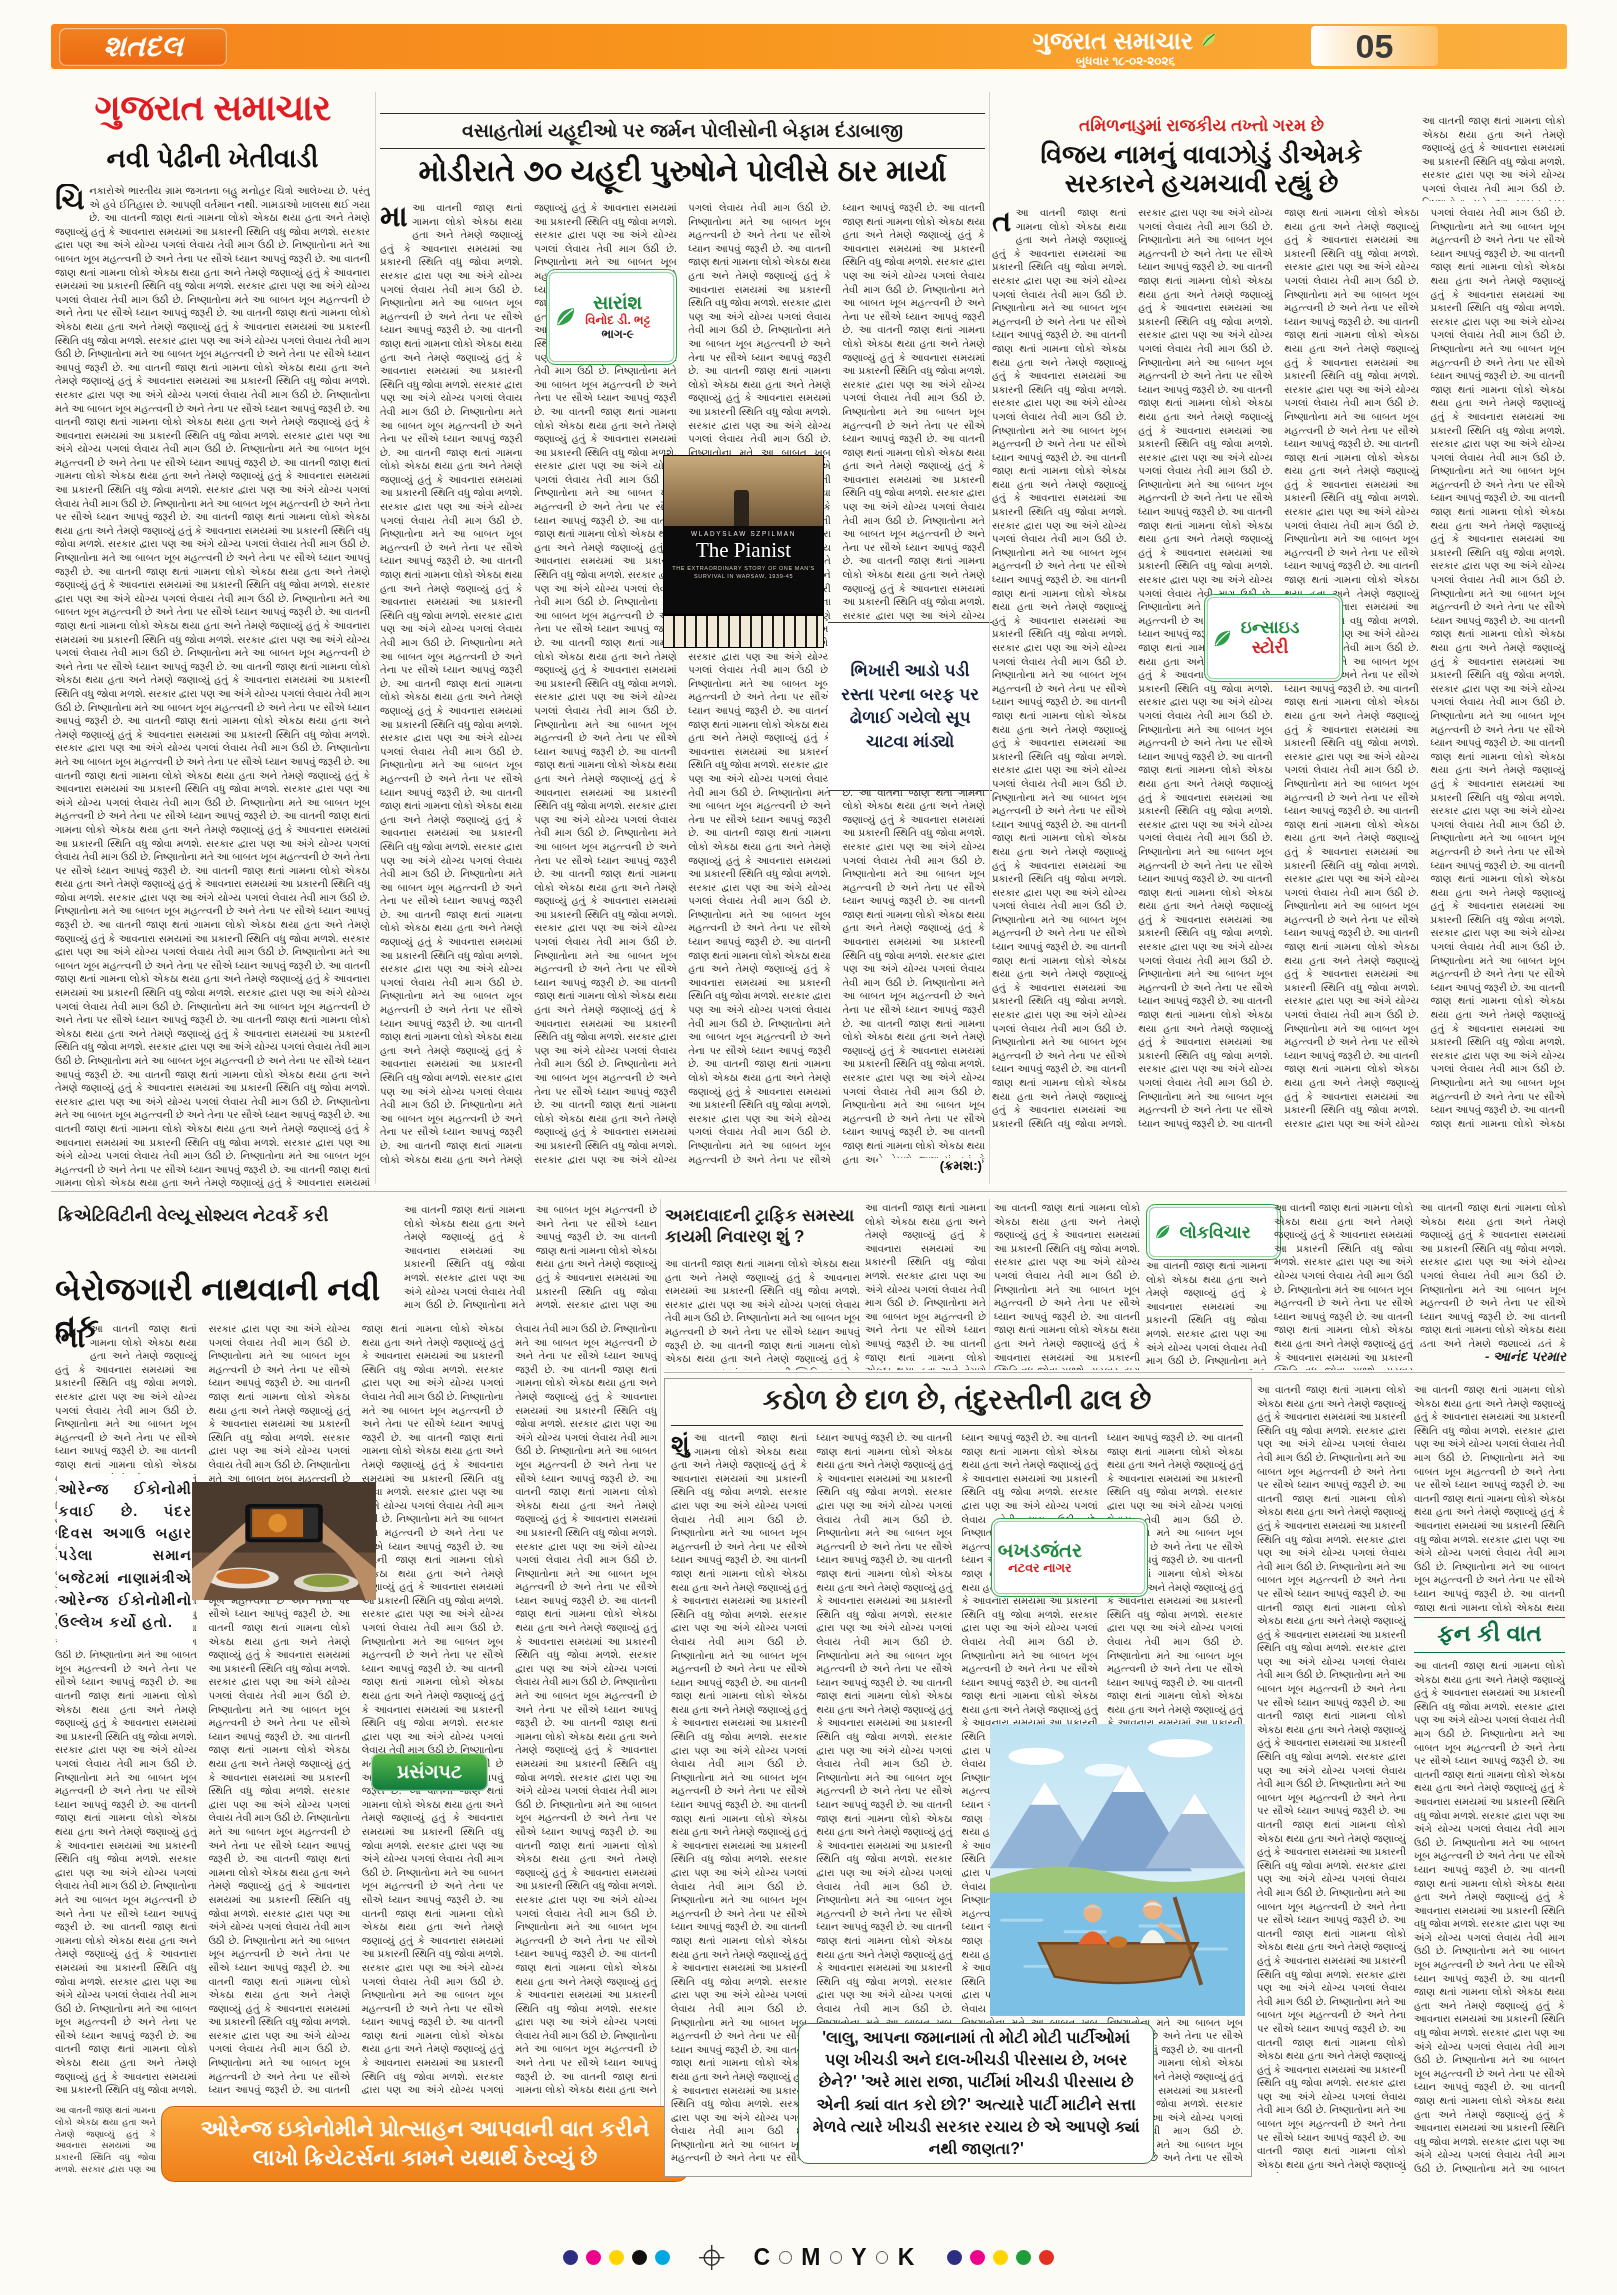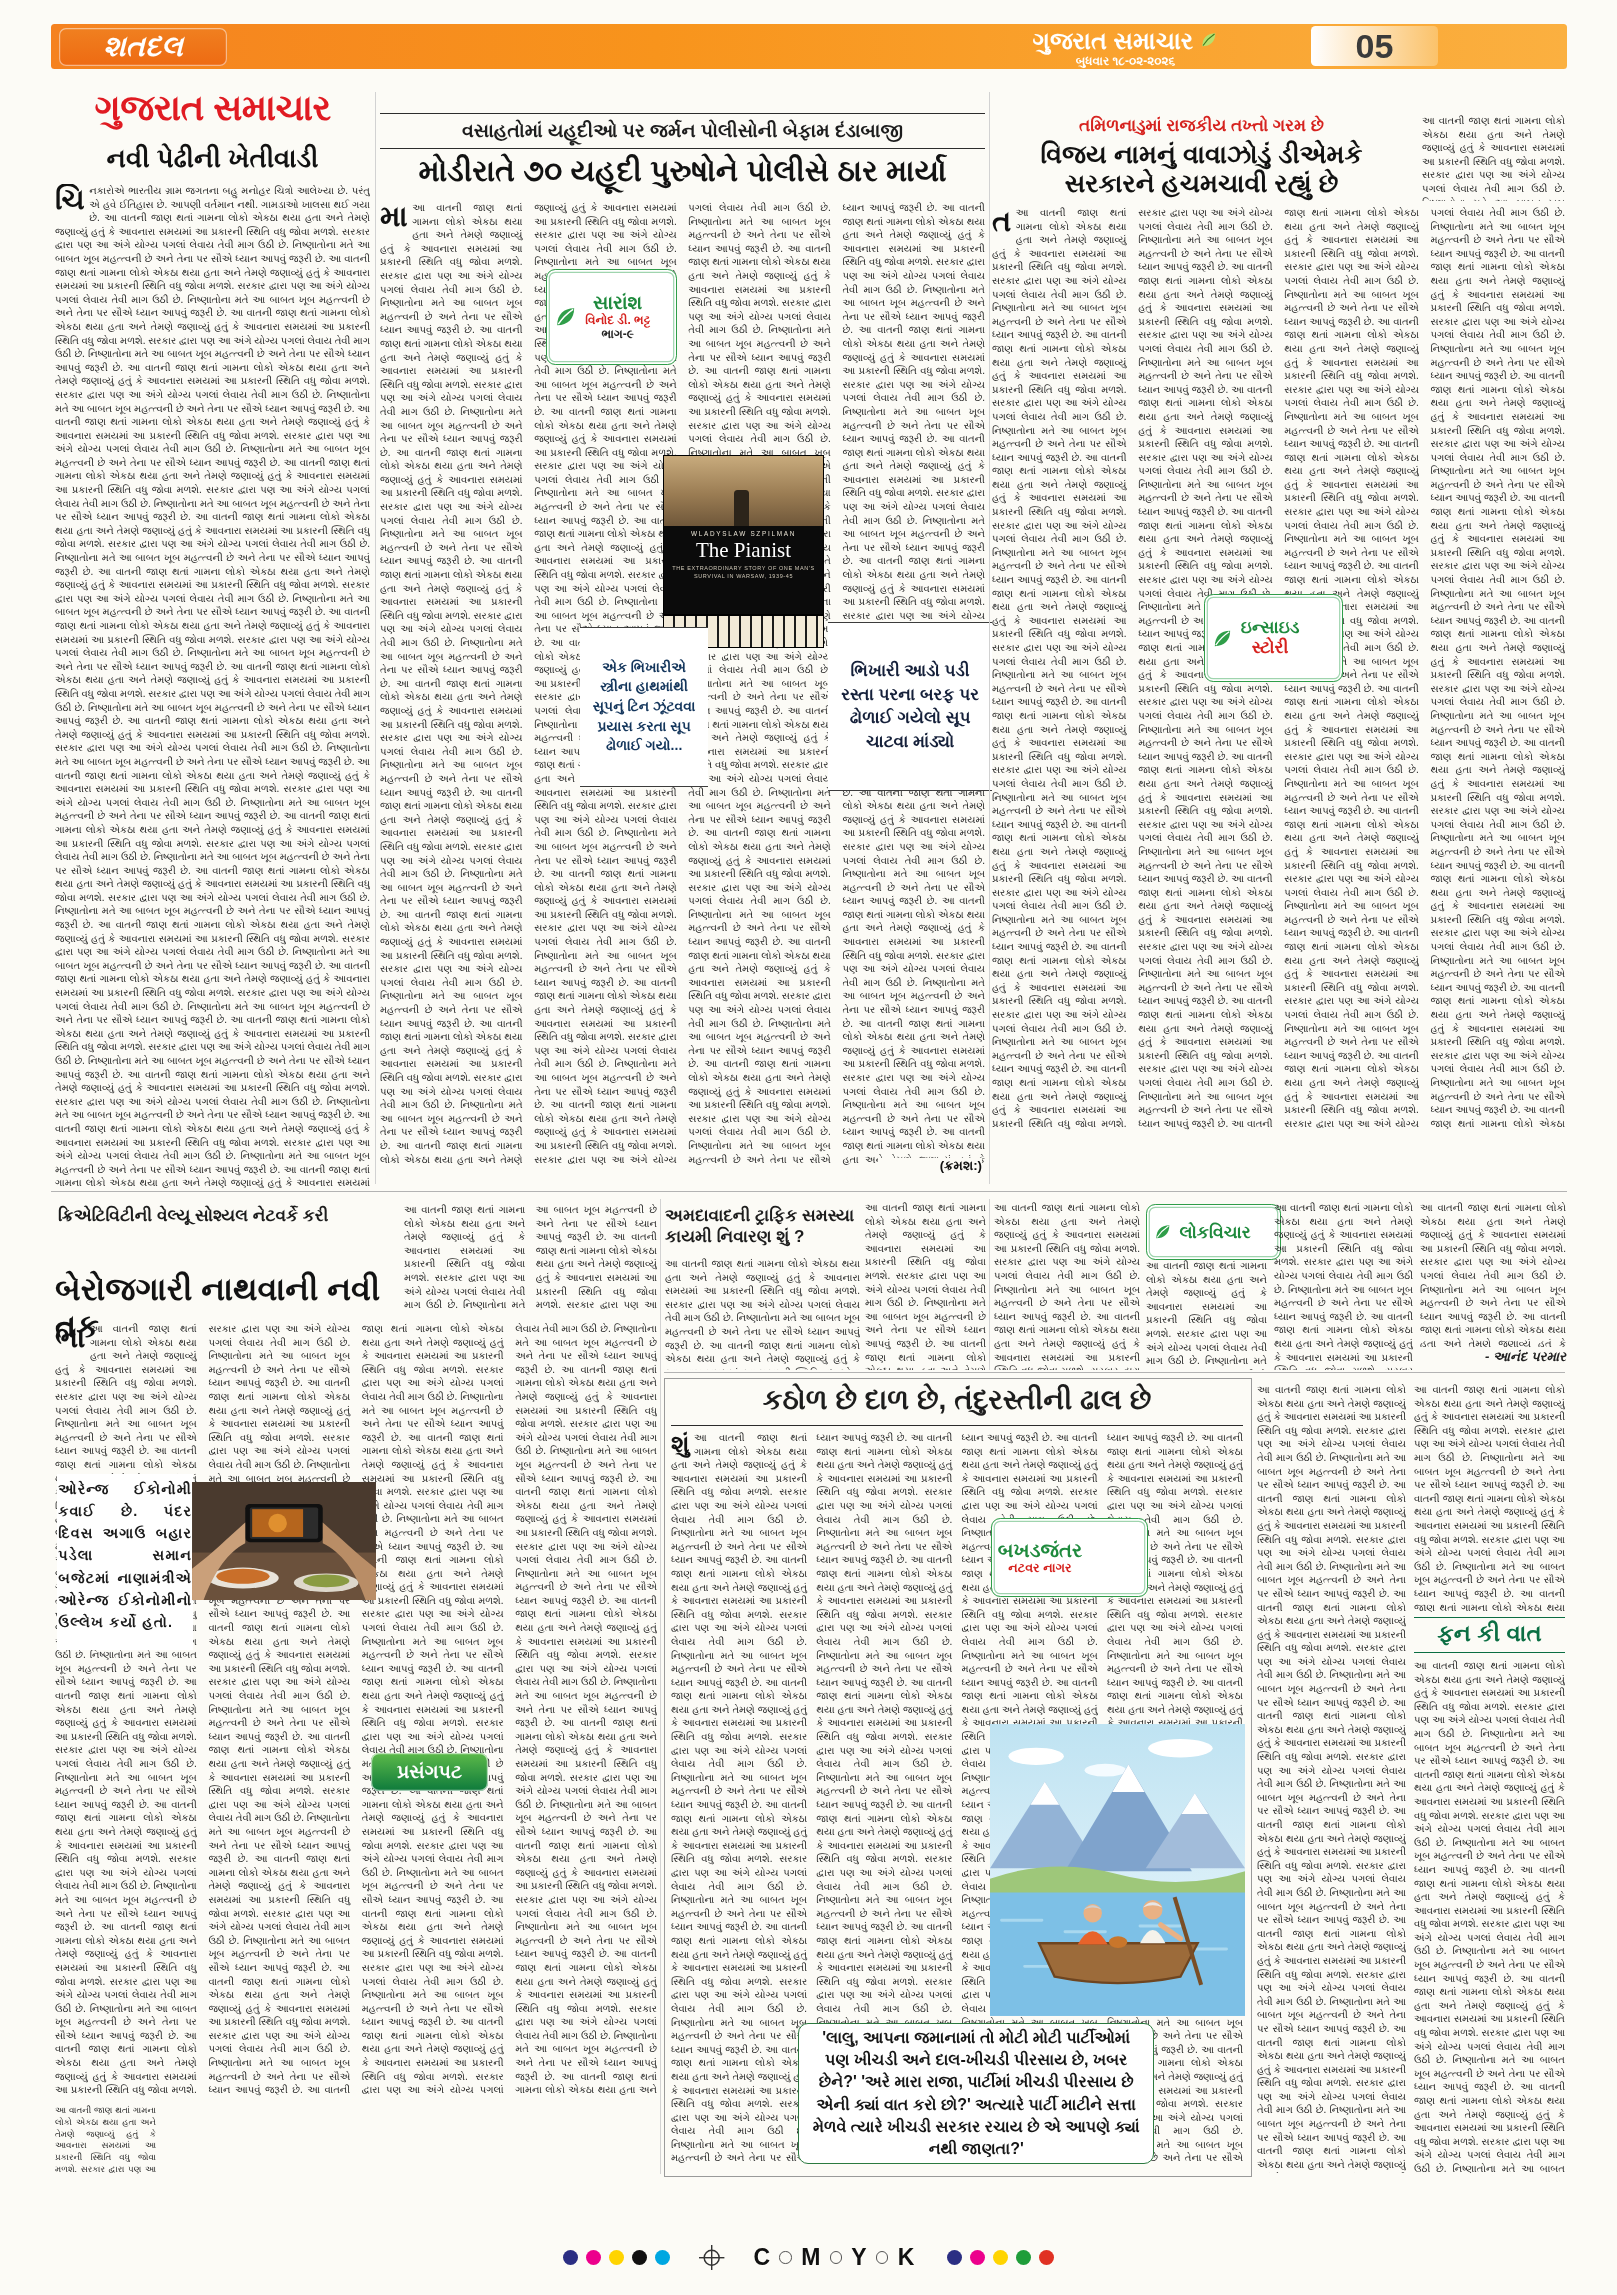--- a/index.html
+++ b/index.html
@@ -122,21 +122,20 @@
   </div>
 
   <div class="abs book-cover" style="left:663px;top:455px;width:159px;height:191px;">
     <div class="bc-photo"></div>
     <div class="bc-author">WLADYSLAW SZPILMAN</div>
     <div class="bc-title">The Pianist</div>
     <div class="bc-sub">THE EXTRAORDINARY STORY OF ONE MAN'S SURVIVAL IN WARSAW, 1939-45</div>
     <div class="bc-keys"></div>
   </div>
 
-  <div class="abs pull-box pb-blue" style="left:580px;top:627px;width:119px;height:146px;">એક ભિખારીએ સ્ત્રીના હાથમાંથી સૂપનું ટિન ઝૂંટવવા પ્રયાસ કરતા સૂપ ઢોળાઈ ગયો...</div>
   <div class="abs pull-box pb-dark" style="left:828px;top:622px;width:155px;height:155px;">ભિખારી આડો પડી રસ્તા પરના બરફ પર ઢોળાઈ ગયેલો સૂપ ચાટવા માંડ્યો</div>
   <div class="abs continued" style="left:878px;top:1158px;width:104px;height:17.3px;">(ક્રમશ:)</div>
 
   <div class="abs kicker" style="left:996px;top:116px;width:411px;height:21px;font-size:17px;">તમિળનાડુમાં રાજકીય તખ્તો ગરમ છે</div>
   <div class="abs headline" style="left:996px;top:140px;width:411px;height:60px;font-size:25.4px;line-height:1.15;">વિજય નામનું વાવાઝોડું ડીએમકે સરકારને હચમચાવી રહ્યું છે</div>
   <div class="abs body-text" style="left:1422px;top:114px;width:143px;height:87px;">
     <span>આ વાતની જાણ થતાં ગામના લોકો એકઠા થયા હતા અને તેમણે જણાવ્યું હતું કે આવનારા સમયમાં આ પ્રકારની સ્થિતિ વધુ જોવા મળશે. સરકાર દ્વારા પણ આ અંગે યોગ્ય પગલાં લેવાય તેવી માગ ઉઠી છે. નિષ્ણાતોના મતે આ બાબત ખૂબ મહત્ત્વની છે અને તેના પર સૌએ ધ્યાન આપવું જરૂરી છે. આ વાતની જાણ થતાં ગામના લોકો એકઠા થયા હતા અને તેમણે જણાવ્યું હતું કે આવનારા સમયમાં આ પ્રકારની સ્થિતિ વધુ જોવા મળશે. સરકાર દ્વારા પણ આ અંગે યોગ્ય પગલાં લેવાય તેવી માગ ઉઠી છે. નિષ્ણાતોના મતે આ બાબત ખૂબ મહત્ત્વની છે અને તેના પર સૌએ ધ્યાન આપવું જરૂરી છે.</span>
   </div>
   <div class="abs body-text cols-4" style="left:992px;top:206px;width:573px;height:936px;">
     <span class="dropcap">ત</span>
@@ -190,20 +189,21 @@
       <circle cx="148" cy="71" r="16" fill="#e0902f"></circle>
       <path d="M0 150 C40 120 62 96 92 70 L92 106 C62 122 40 152 20 204 L0 204 Z" fill="#caa07a"></path>
       <path d="M318 150 C280 120 256 96 226 70 L226 106 C258 122 282 152 300 204 L318 204 Z" fill="#b98d66"></path>
     </svg>
   </div>
 
   <div class="abs prasangpat" style="left:371px;top:1753px;width:117px;height:38px;">પ્રસંગપટ</div>
   <div class="abs body-text small-text" style="left:55px;top:2105px;width:101px;height:69px;">
     <span>આ વાતની જાણ થતાં ગામના લોકો એકઠા થયા હતા અને તેમણે જણાવ્યું હતું કે આવનારા સમયમાં આ પ્રકારની સ્થિતિ વધુ જોવા મળશે. સરકાર દ્વારા પણ આ અંગે યોગ્ય પગલાં લેવાય તેવી માગ ઉઠી છે. નિષ્ણાતોના મતે આ બાબત ખૂબ મહત્ત્વની છે અને તેના પર સૌએ ધ્યાન આપવું જરૂરી છે. આ વાતની જાણ થતાં ગામના લોકો એકઠા થયા હતા અને તેમણે જણાવ્યું હતું કે આવનારા સમયમાં આ પ્રકારની સ્થિતિ વધુ જોવા મળશે. સરકાર દ્વારા પણ આ અંગે યોગ્ય પગલાં લેવાય તેવી માગ ઉઠી છે. નિષ્ણાતોના મતે આ બાબત ખૂબ મહત્ત્વની છે અને તેના પર સૌએ ધ્યાન આપવું જરૂરી છે.</span>
   </div>
+  <div class="abs banner" style="left:161px;top:2106px;width:496px;height:67px;">ઓરેન્જ ઇકોનોમીને પ્રોત્સાહન આપવાની વાત કરીને લાખો ક્રિયેટર્સના કામને યથાર્થ ઠેરવ્યું છે</div>
 
   <div class="abs kicker-dark" style="left:665px;top:1205px;width:195px;height:44px;font-size:17px;line-height:1.25;">અમદાવાદની ટ્રાફિક સમસ્યા કાયમી નિવારણ શું ?</div>
   <div class="abs body-text" style="left:865px;top:1201px;width:121px;height:169px;">
     <span>આ વાતની જાણ થતાં ગામના લોકો એકઠા થયા હતા અને તેમણે જણાવ્યું હતું કે આવનારા સમયમાં આ પ્રકારની સ્થિતિ વધુ જોવા મળશે. સરકાર દ્વારા પણ આ અંગે યોગ્ય પગલાં લેવાય તેવી માગ ઉઠી છે. નિષ્ણાતોના મતે આ બાબત ખૂબ મહત્ત્વની છે અને તેના પર સૌએ ધ્યાન આપવું જરૂરી છે. આ વાતની જાણ થતાં ગામના લોકો એકઠા થયા હતા અને તેમણે જણાવ્યું હતું કે આવનારા સમયમાં આ પ્રકારની સ્થિતિ વધુ જોવા મળશે. સરકાર દ્વારા પણ આ અંગે યોગ્ય પગલાં લેવાય તેવી માગ ઉઠી છે. નિષ્ણાતોના મતે આ બાબત ખૂબ મહત્ત્વની છે અને તેના પર સૌએ ધ્યાન આપવું જરૂરી છે. આ વાતની જાણ થતાં ગામના લોકો એકઠા થયા હતા અને તેમણે જણાવ્યું હતું કે આવનારા સમયમાં આ પ્રકારની સ્થિતિ વધુ જોવા મળશે. સરકાર દ્વારા પણ આ અંગે યોગ્ય પગલાં લેવાય તેવી માગ ઉઠી છે. નિષ્ણાતોના મતે આ બાબત ખૂબ મહત્ત્વની છે અને તેના પર સૌએ ધ્યાન આપવું જરૂરી છે.</span>
   </div>
   <div class="abs body-text" style="left:665px;top:1257px;width:195px;height:113px;">
     <span>આ વાતની જાણ થતાં ગામના લોકો એકઠા થયા હતા અને તેમણે જણાવ્યું હતું કે આવનારા સમયમાં આ પ્રકારની સ્થિતિ વધુ જોવા મળશે. સરકાર દ્વારા પણ આ અંગે યોગ્ય પગલાં લેવાય તેવી માગ ઉઠી છે. નિષ્ણાતોના મતે આ બાબત ખૂબ મહત્ત્વની છે અને તેના પર સૌએ ધ્યાન આપવું જરૂરી છે. આ વાતની જાણ થતાં ગામના લોકો એકઠા થયા હતા અને તેમણે જણાવ્યું હતું કે આવનારા સમયમાં આ પ્રકારની સ્થિતિ વધુ જોવા મળશે. સરકાર દ્વારા પણ આ અંગે યોગ્ય પગલાં લેવાય તેવી માગ ઉઠી છે. નિષ્ણાતોના મતે આ બાબત ખૂબ મહત્ત્વની છે અને તેના પર સૌએ ધ્યાન આપવું જરૂરી છે. આ વાતની જાણ થતાં ગામના લોકો એકઠા થયા હતા અને તેમણે જણાવ્યું હતું કે આવનારા સમયમાં આ પ્રકારની સ્થિતિ વધુ જોવા મળશે. સરકાર દ્વારા પણ આ અંગે યોગ્ય પગલાં લેવાય તેવી માગ ઉઠી છે. નિષ્ણાતોના મતે આ બાબત ખૂબ મહત્ત્વની છે અને તેના પર સૌએ ધ્યાન આપવું જરૂરી છે.</span>
   </div>
 
   <div class="abs body-text" style="left:994px;top:1201px;width:146px;height:169px;">

